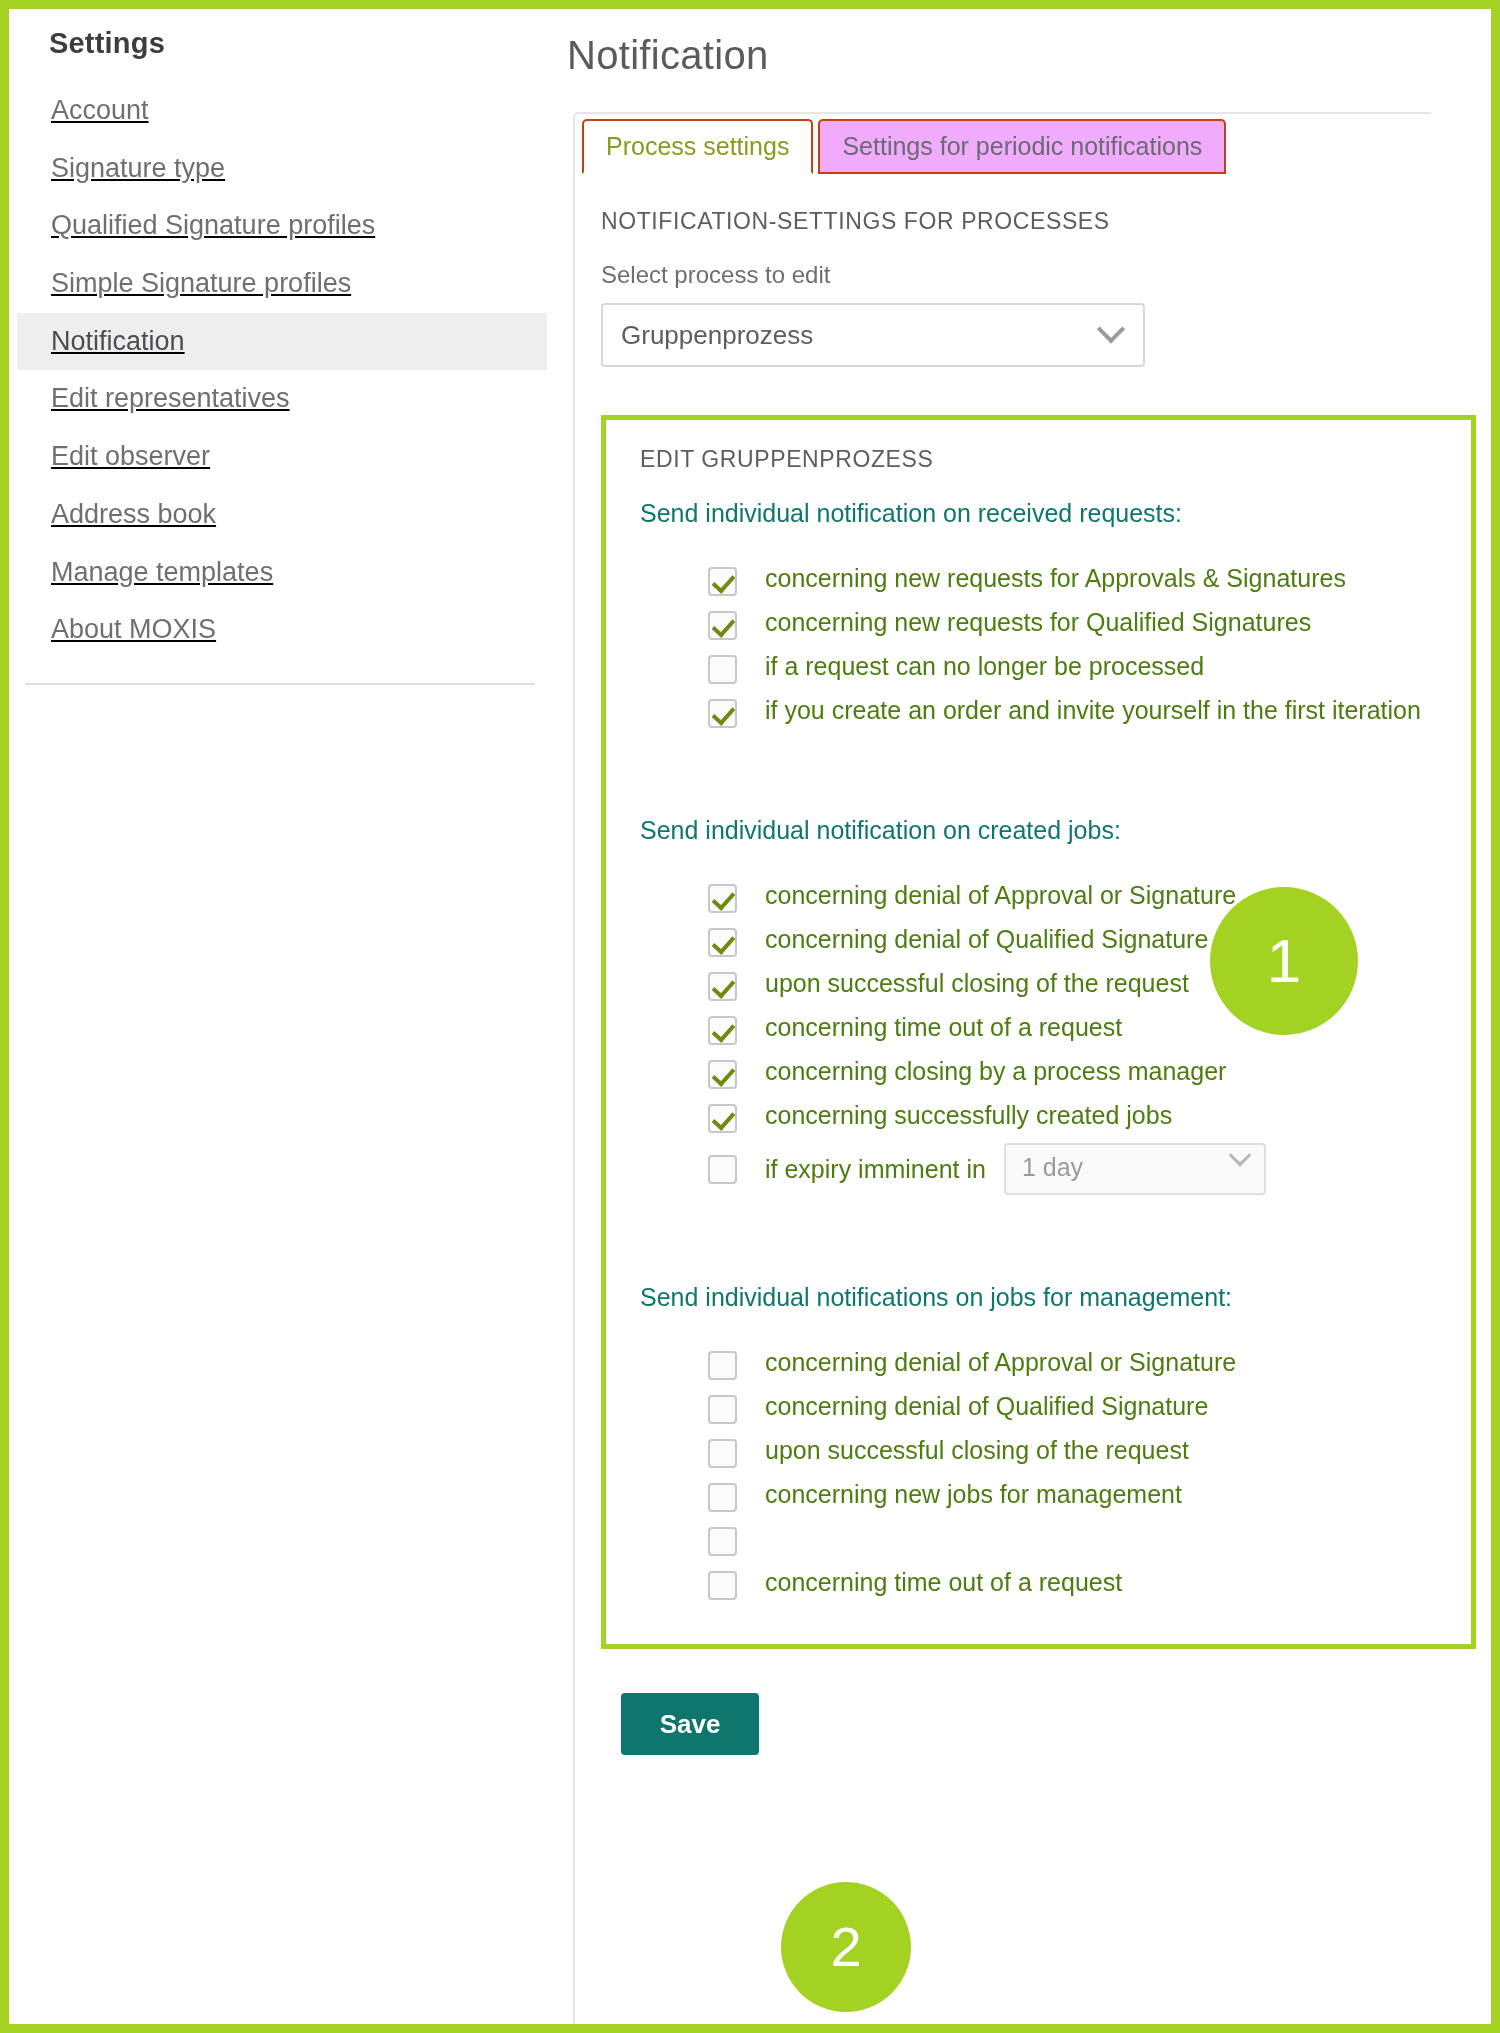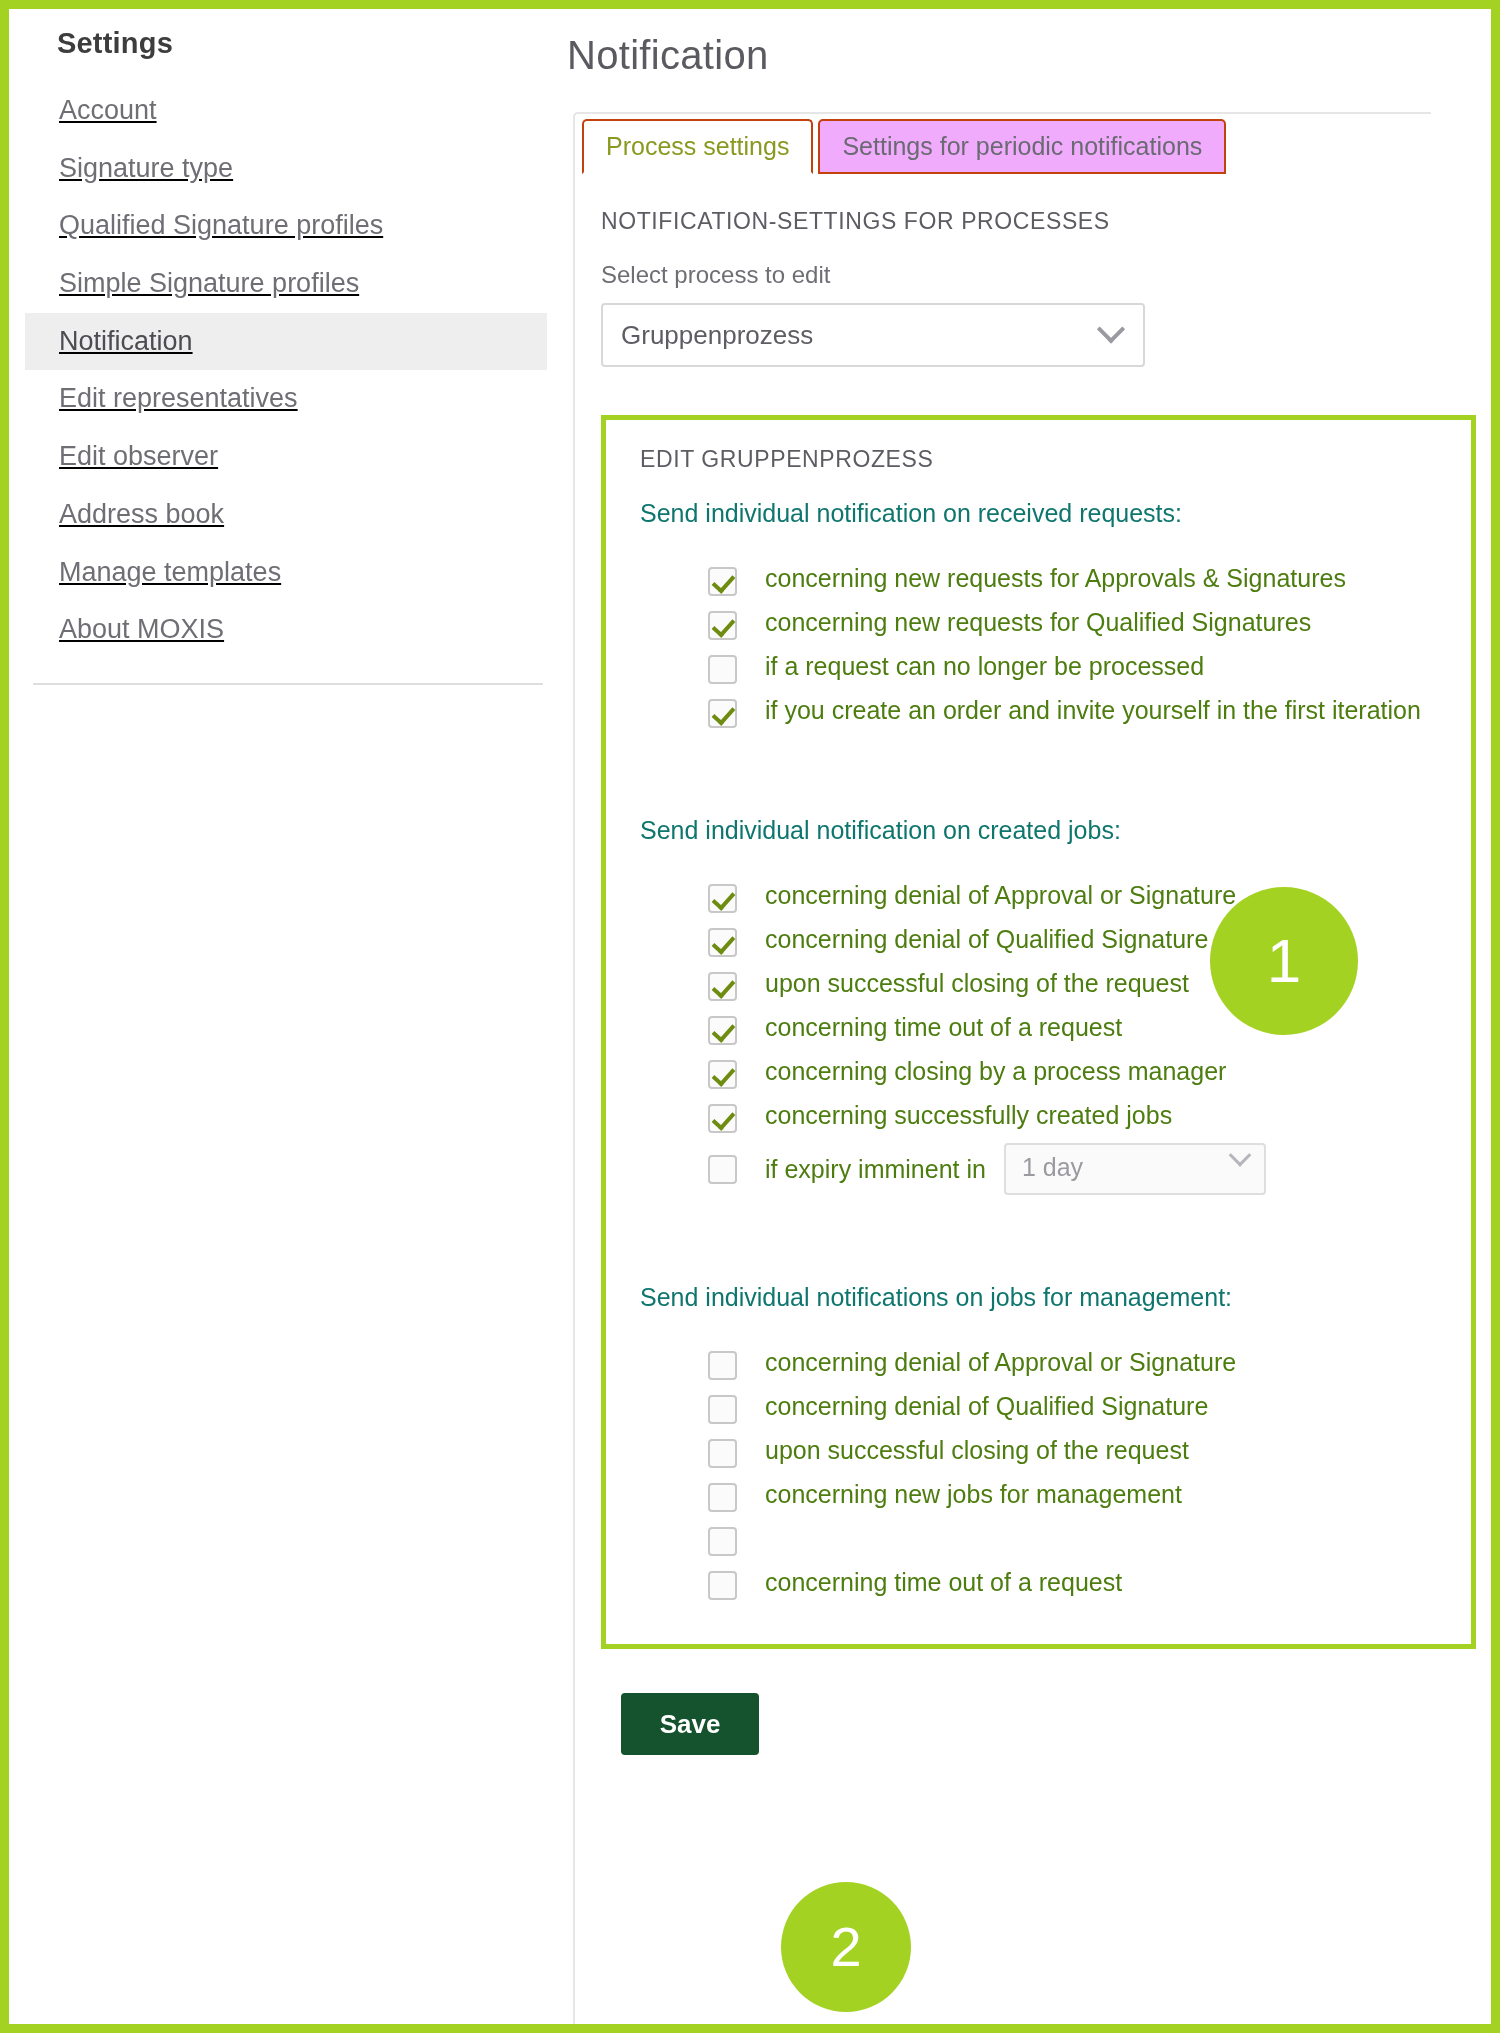--- a/index.html
+++ b/index.html
@@ -13,21 +13,21 @@
     position: relative;
     width: 1500px;
     height: 2033px;
     background: #ffffff;
     border: 9px solid #a4d223;
     overflow: hidden;
   }
   
   #sidebar {
     position: absolute;
-    left: 16px; top: 0;
+    left: 8px; top: 0;
     width: 536px;
     height: 100%;
     background: #ffffff;
     border-right: 2px solid #e2e2e2;
   }
   #sidebar-title {
     font-size: 29px;
     font-weight: bold;
     color: #3d3d3d;
     padding: 18px 0 0 32px;
@@ -223,21 +223,21 @@
     border-color: #b5b5bb;
   }
   
   #save-row {
     margin: 44px 0 0 20px;
     display: flex;
     align-items: center;
   }
   #save-button {
     width: 138px; height: 62px;
-    background: #14532d;
+    background: #0f766e;
     border: none;
     border-radius: 4px;
     color: #ffffff;
     font-size: 26px;
     font-weight: bold;
     font-family: "Liberation Sans", sans-serif;
     cursor: pointer;
   }
   
   .badge {

